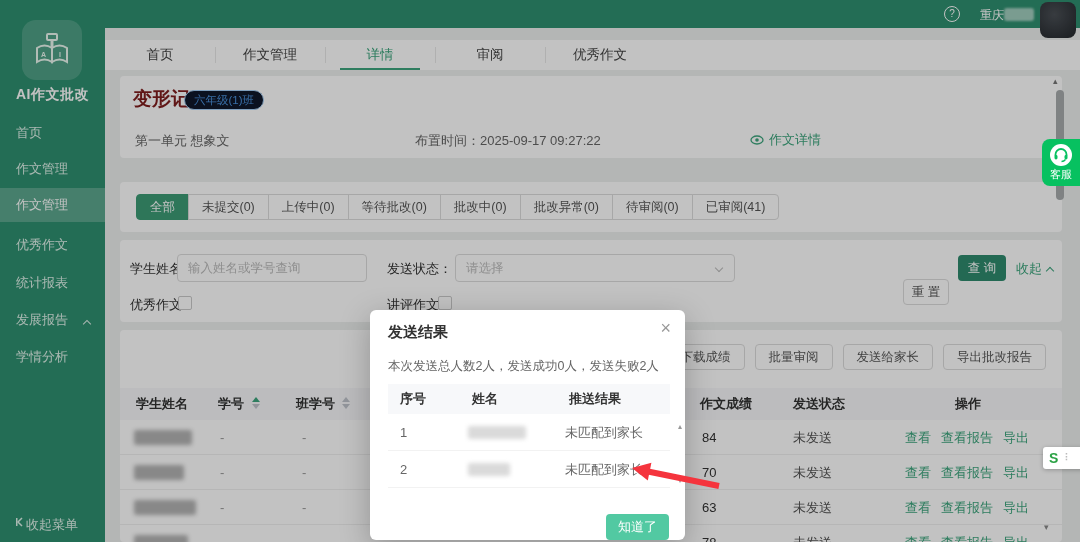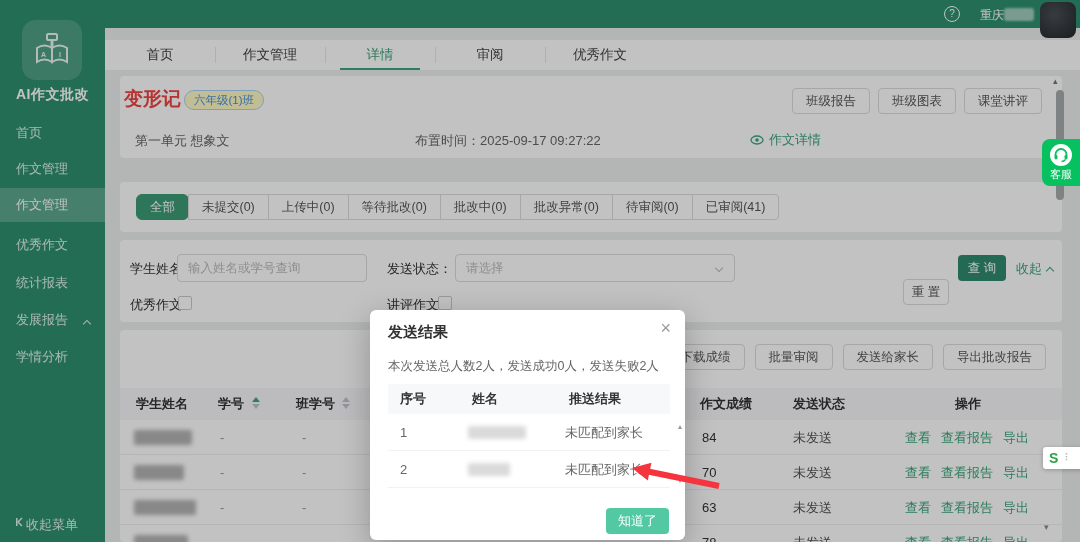--- a/index.html
+++ b/index.html
@@ -29,35 +29,35 @@
   .tabbar{left:105px;top:40px;width:975px;height:30px;background:#fff;display:flex;z-index:1;}
   .tab{position:relative;width:110px;line-height:30px;text-align:center;font-size:13.5px;color:#444;cursor:pointer;}
   .tab + .tab::before{content:"";position:absolute;left:0;top:7px;height:16px;width:1px;background:#E8E8E8;}
   .tab.active{color:#3DA57D;}
   .tab .underline{position:absolute;left:15px;right:15px;bottom:0;height:2px;background:#3DA57D;}
 
   .card{background:#fff;border-radius:4px;z-index:1;}
 
   
   .hcard{left:120px;top:76px;width:942px;height:82px;}
-  .essay-title{left:4px;top:10px;font-size:19px;font-weight:bold;color:#ef4444;}
-  .badge{left:64px;top:14px;height:20px;line-height:18px;padding:0 9px;font-size:11.5px;color:#4A90D9;background:#fef9c3;border:1px solid #A9D2F7;border-radius:10px;}
+  .essay-title{left:13px;top:10px;font-size:19px;font-weight:bold;color:#7f1d1d;}
+  .badge{left:64px;top:14px;height:20px;line-height:18px;padding:0 9px;font-size:11.5px;color:#4A90D9;background:#0f172a;border:1px solid #A9D2F7;border-radius:10px;}
   .btn{display:inline-block;background:#fff;border:1px solid #DCDCDC;border-radius:4px;color:#555;font-size:12.5px;height:26px;line-height:24px;padding:0 13px;text-align:center;cursor:pointer;}
   .hbtns{right:20px;top:12px;display:flex;gap:8px;}
   .meta-unit{left:15px;top:56px;font-size:13px;color:#666;}
   .meta-time{left:295px;top:56px;font-size:13px;color:#666;}
   .detail-link{left:630px;top:55px;font-size:13px;color:#3DA57D;display:flex;align-items:center;gap:5px;cursor:pointer;}
 
   
   .fcard{left:120px;top:182px;width:942px;height:50px;}
   .seg{left:16px;top:12px;display:flex;}
   .seg-item{height:26px;line-height:24px;padding:0 13px;font-size:12.5px;color:#555;background:#fff;border:1px solid #DCDCDC;margin-left:-1px;cursor:pointer;}
   .seg-item:first-child{margin-left:0;border-radius:4px 0 0 4px;}
   .seg-item:last-child{border-radius:0 4px 4px 0;}
-  .seg-item.active{background:#3D9C76;border-color:#3D9C76;color:#fff;border-radius:6px;}
+  .seg-item.active{background:#3D9C76;border-color:#3D9C76;color:#fff;}
 
   
   .scard{left:120px;top:240px;width:942px;height:82px;}
   .flabel{font-size:13px;color:#333;}
   .tinput{left:57px;top:14px;width:190px;height:28px;border:1px solid #DCDCDC;border-radius:4px;padding:0 10px;font-size:12.5px;color:#333;outline:none;}
   .tinput::placeholder{color:#BBB;}
   .fselect{left:335px;top:14px;width:280px;height:28px;border:1px solid #DCDCDC;border-radius:4px;padding:0 10px;font-size:12.5px;color:#BBB;line-height:26px;cursor:pointer;}
   .fselect .chevg{position:absolute;right:12px;top:10px;width:6px;height:6px;border-right:1.5px solid #BBB;border-bottom:1.5px solid #BBB;transform:rotate(45deg);}
   .reset-btn{left:783px;top:15px;width:46px;padding:0;margin-top:24px;}
   .query-btn{left:838px;top:15px;width:48px;height:26px;line-height:26px;text-align:center;background:#2E8B6E;color:#fff;font-size:12.5px;border-radius:4px;cursor:pointer;}
@@ -97,21 +97,21 @@
   .m-close{right:14px;top:8px;font-size:18px;color:#999;cursor:pointer;}
   .m-summary{left:18px;top:48px;width:288px;font-size:12.5px;color:#666;}
   .m-table{left:18px;top:74px;width:282px;}
   .m-thead{position:relative;height:30px;background:#F7F8FA;}
   .m-th{position:absolute;top:0;line-height:30px;font-size:13px;font-weight:bold;color:#333;}
   .m-row{position:relative;height:37px;border-bottom:1px solid #F2F2F2;}
   .m-td{position:absolute;top:0;line-height:37px;font-size:13px;color:#666;}
   .m-blur{position:absolute;left:80px;top:12px;height:13px;background:#DADADA;border-radius:2px;filter:blur(2px);}
   .m-sb-up{right:3px;top:112px;color:#999;font-size:8px;}
   .m-sb-down{right:3px;top:166px;color:#999;font-size:8px;}
-  .m-confirm{right:16px;top:198px;height:26px;line-height:26px;padding:0 12px;background:#52C9A2;color:#fff;font-size:13px;border-radius:4px;cursor:pointer;z-index:21;}
+  .m-confirm{right:16px;top:204px;height:26px;line-height:26px;padding:0 12px;background:#52C9A2;color:#fff;font-size:13px;border-radius:4px;cursor:pointer;z-index:21;}
 
   
   .arrow-svg{left:624px;top:452px;z-index:30;}
   .kefu{left:1042px;top:139px;width:38px;height:47px;background:#07C160;border-radius:8px 0 0 8px;z-index:40;cursor:pointer;}
   .kefu-circle{position:absolute;left:8px;top:5px;width:22px;height:22px;}
   .kefu-label{position:absolute;left:0;top:28px;width:38px;text-align:center;color:#fff;font-size:11px;}
   .wps{left:1043px;top:447px;width:48px;height:22px;background:#fff;border-radius:3px;box-shadow:0 1px 4px rgba(0,0,0,.25);z-index:40;display:flex;align-items:center;padding:0 6px;gap:6px;}
   .wps-s{color:#2BA245;font-weight:bold;font-size:14px;line-height:22px;}
   .wps-dots{color:#BBB;font-size:10px;line-height:10px;}
 </style>
@@ -160,25 +160,20 @@
     <div class="tab"><span>首页</span></div>
     <div class="tab"><span>作文管理</span></div>
     <div class="tab active"><span>详情</span><div class="underline"></div></div>
     <div class="tab"><span>审阅</span></div>
     <div class="tab"><span>优秀作文</span></div>
   </div>
 
   <div class="abs card hcard">
     <div class="abs essay-title">变形记</div>
     <div class="abs badge">六年级(1)班</div>
-    <div class="abs hbtns">
-      <div class="btn">班级报告</div>
-      <div class="btn">班级图表</div>
-      <div class="btn">课堂讲评</div>
-    </div>
     <div class="abs meta-unit">第一单元 想象文</div>
     <div class="abs meta-time"><span>布置时间：</span><span>2025-09-17 09:27:22</span></div>
     <div class="abs detail-link">
       <svg width="14" height="14" viewBox="0 0 14 14">
           <ellipse cx="7" cy="7" rx="6" ry="4" fill="none" stroke="#3DA57D" stroke-width="1.3"></ellipse>
           <circle cx="7" cy="7" r="1.8" fill="#3DA57D"></circle>
         </svg>
       <span>作文详情</span>
     </div>
   </div>

